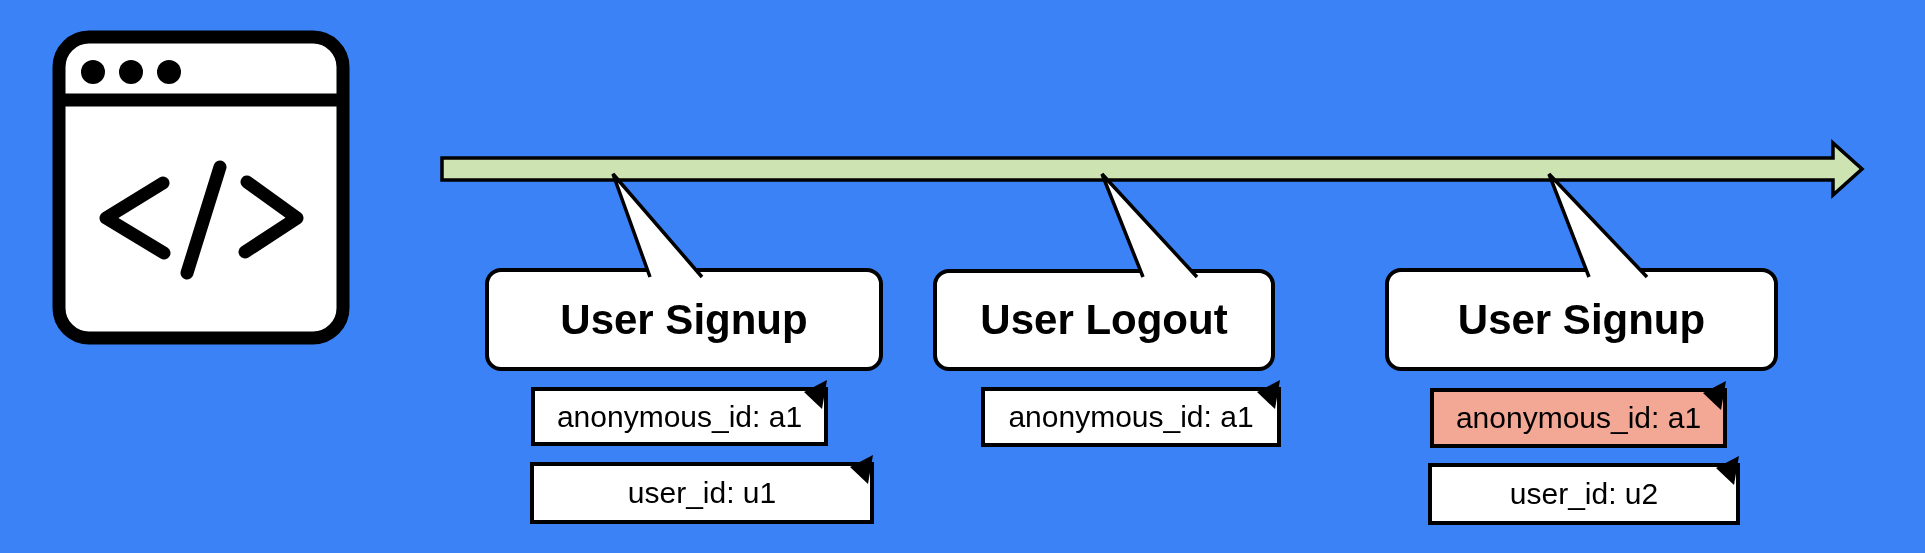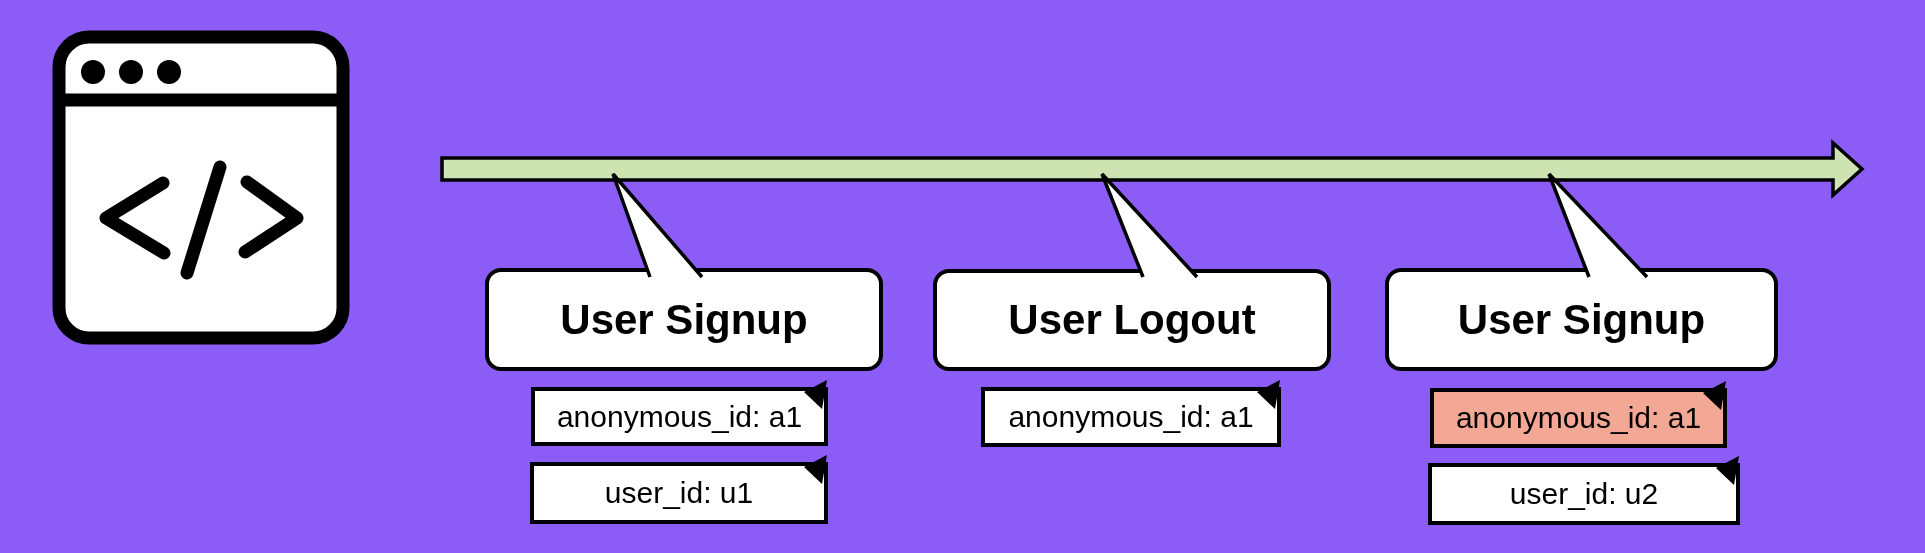--- a/index.html
+++ b/index.html
@@ -1,19 +1,19 @@
 <!DOCTYPE html>
 <html><head>
 <meta charset="utf-8">
 <style>
   html,body{margin:0;padding:0;background:#ffffff;}
   .canvas{
     position:relative;
     width:1925px;height:553px;
-    background:#8b5cf6;
+    background:#3b82f6;
     font-family:"Liberation Sans", sans-serif;
     overflow:hidden;
   }
   
   .callout{
     position:absolute;
     background:#ffffff;
     border:4px solid #000000;
     border-radius:16px;
     display:flex;align-items:center;justify-content:center;
@@ -69,28 +69,28 @@
 
   <div class="callout" style="left:485px;top:268px;width:398px;height:103px;">
     <span class="title">User Signup</span>
   </div>
   <div class="tag" style="left:531px;top:387px;width:297px;height:59px;">
     <span class="tag-text">anonymous_id: a1</span>
     <svg class="fold" viewBox="0 0 42 42">
       <polygon points="13,14 36,2 31,31" fill="#000000"></polygon>
     </svg>
   </div>
-  <div class="tag" style="left:530px;top:462px;width:298px;height:62px;">
+  <div class="tag" style="left:530px;top:462px;width:344px;height:62px;">
     <span class="tag-text">user_id: u1</span>
     <svg class="fold" viewBox="0 0 42 42">
       <polygon points="13,14 36,2 31,31" fill="#000000"></polygon>
     </svg>
   </div>
 
-  <div class="callout" style="left:933px;top:269px;width:398px;height:102px;">
+  <div class="callout" style="left:933px;top:269px;width:342px;height:102px;">
     <span class="title">User Logout</span>
   </div>
   <div class="tag" style="left:981px;top:387px;width:300px;height:60px;">
     <span class="tag-text">anonymous_id: a1</span>
     <svg class="fold" viewBox="0 0 42 42">
       <polygon points="13,14 36,2 31,31" fill="#000000"></polygon>
     </svg>
   </div>
 
   <div class="callout" style="left:1385px;top:268px;width:393px;height:103px;">

